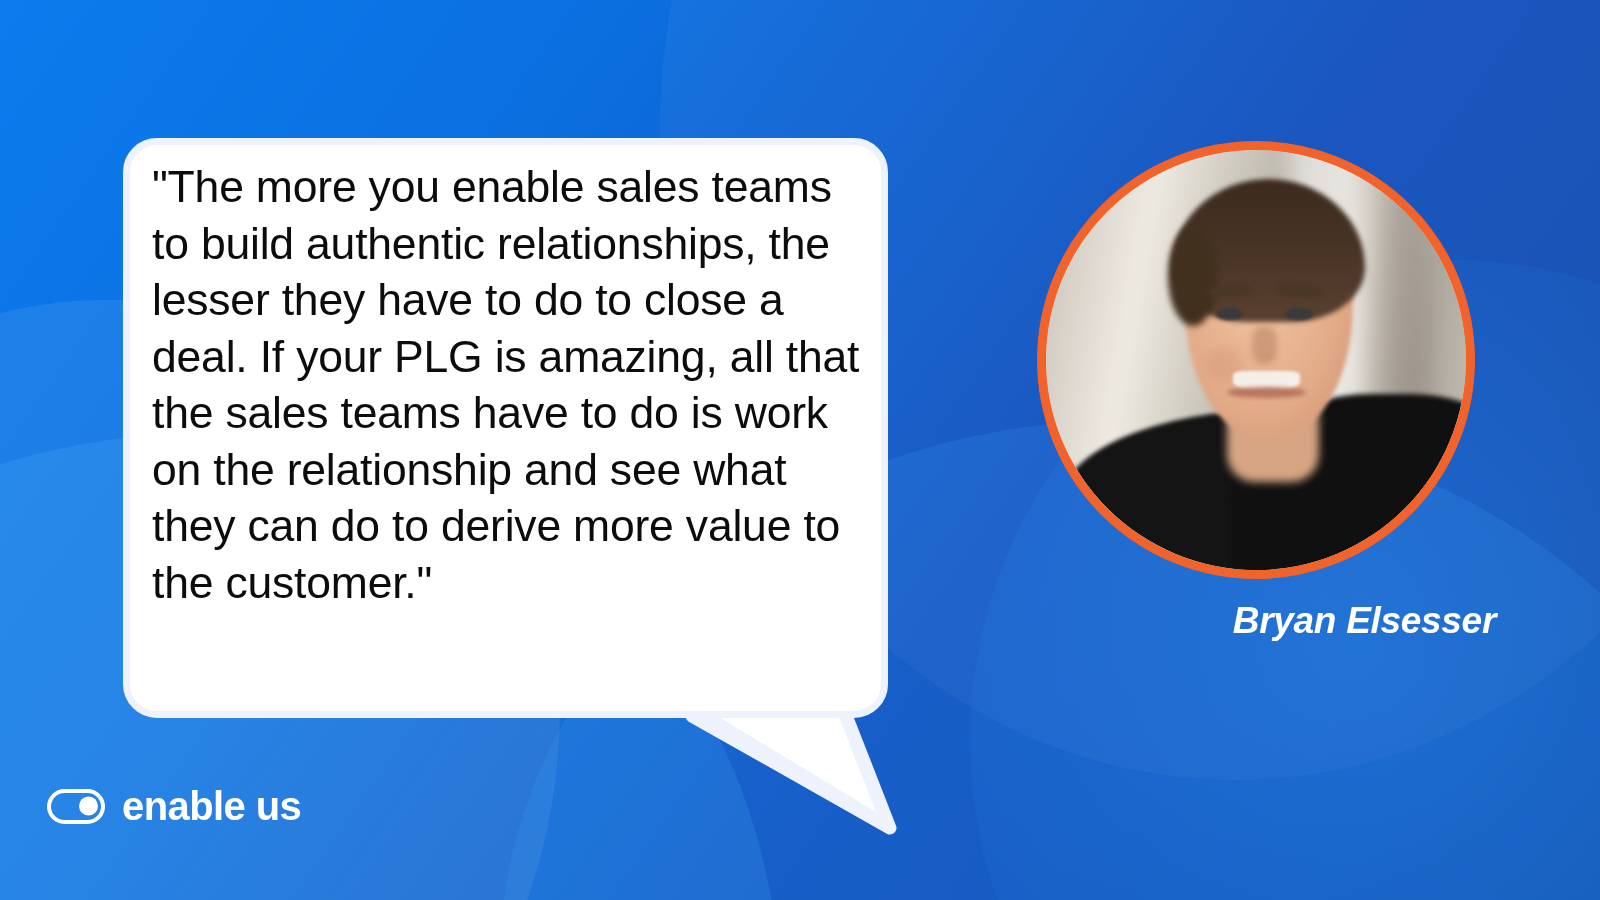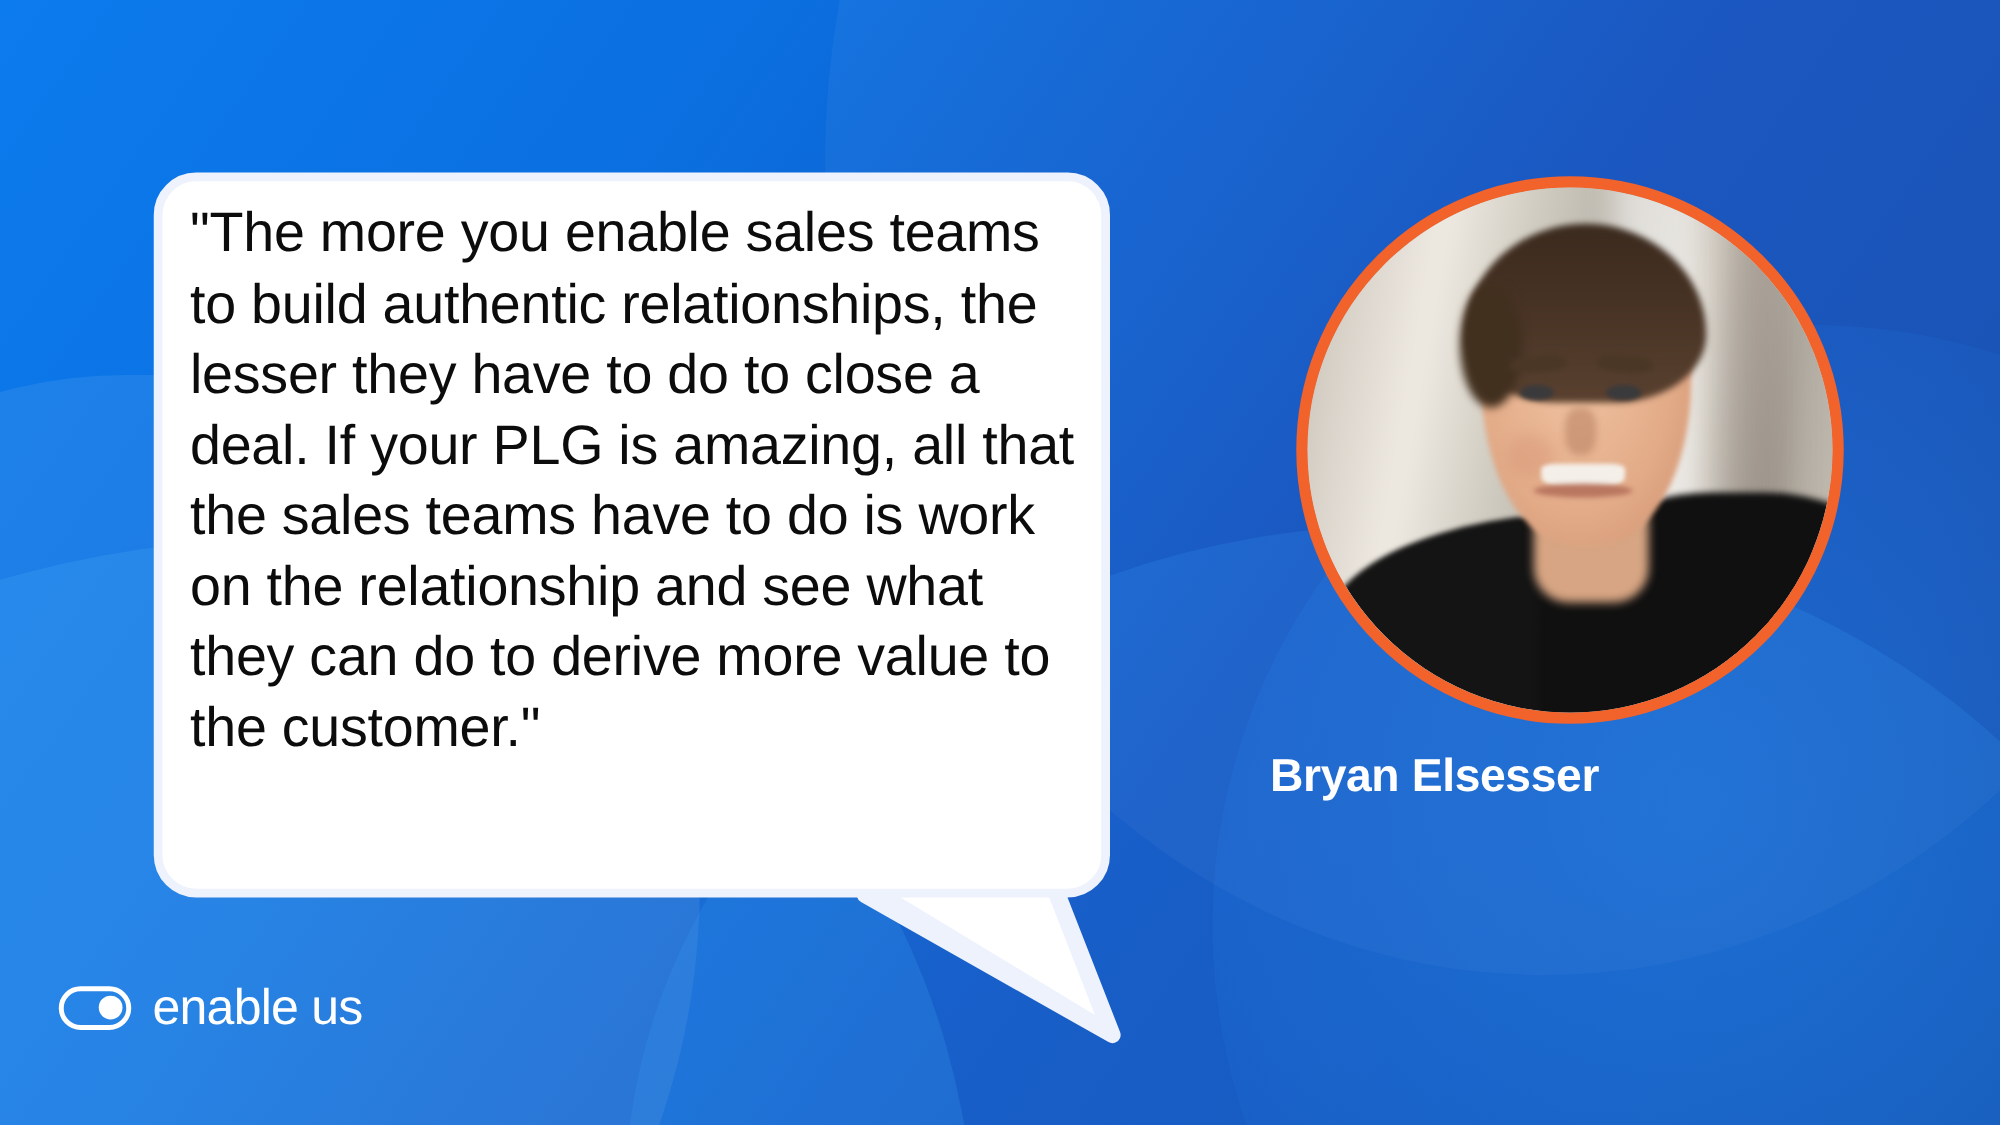--- a/index.html
+++ b/index.html
@@ -315,22 +315,23 @@
     border-radius: 50%;
     filter: blur(5px);
   }
 
   
   #attribution {
     position: absolute;
     left: 1016px;
     top: 598px;
     width: 480px;
-    text-align: left;
+    text-align: right;
     z-index: 6;
+    font-style: italic;
   }
   #person-name {
     color: #FFFFFF;
     font-size: 37px;
     font-weight: bold;
     line-height: 46px;
     letter-spacing: -0.3px;
   }
   #person-title {
     color: #FFFFFF;
@@ -365,21 +366,21 @@
     top: 50%;
     transform: translateY(-50%);
     width: 19px;
     height: 19px;
     border-radius: 50%;
     background: #FFFFFF;
   }
   #logo-text {
     color: #FFFFFF;
     font-size: 40px;
-    font-weight: 400;
+    font-weight: 700;
     letter-spacing: -0.6px;
     line-height: 40px;
   }
 </style>
 </head>
 <body>
 
 <div id="stage">
 
   <div class="bg-layer">

